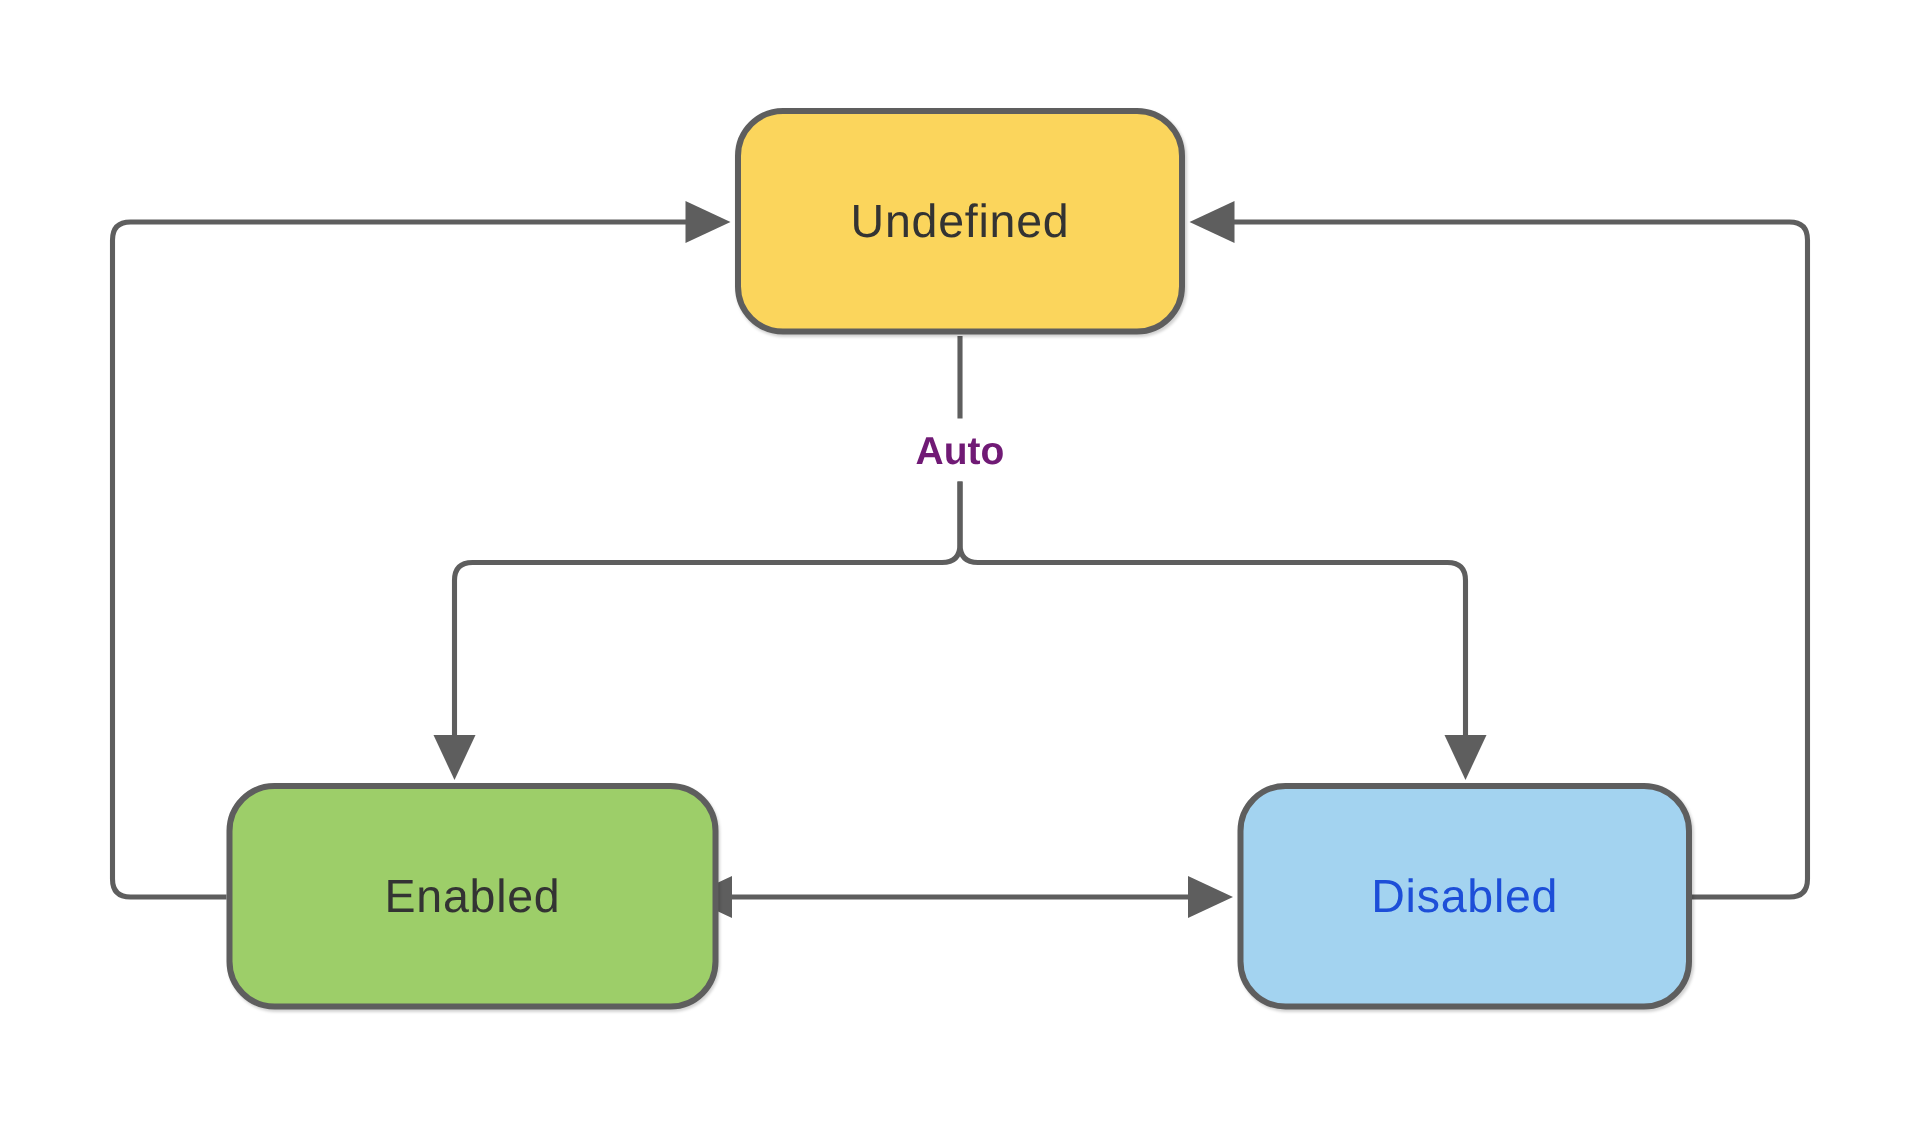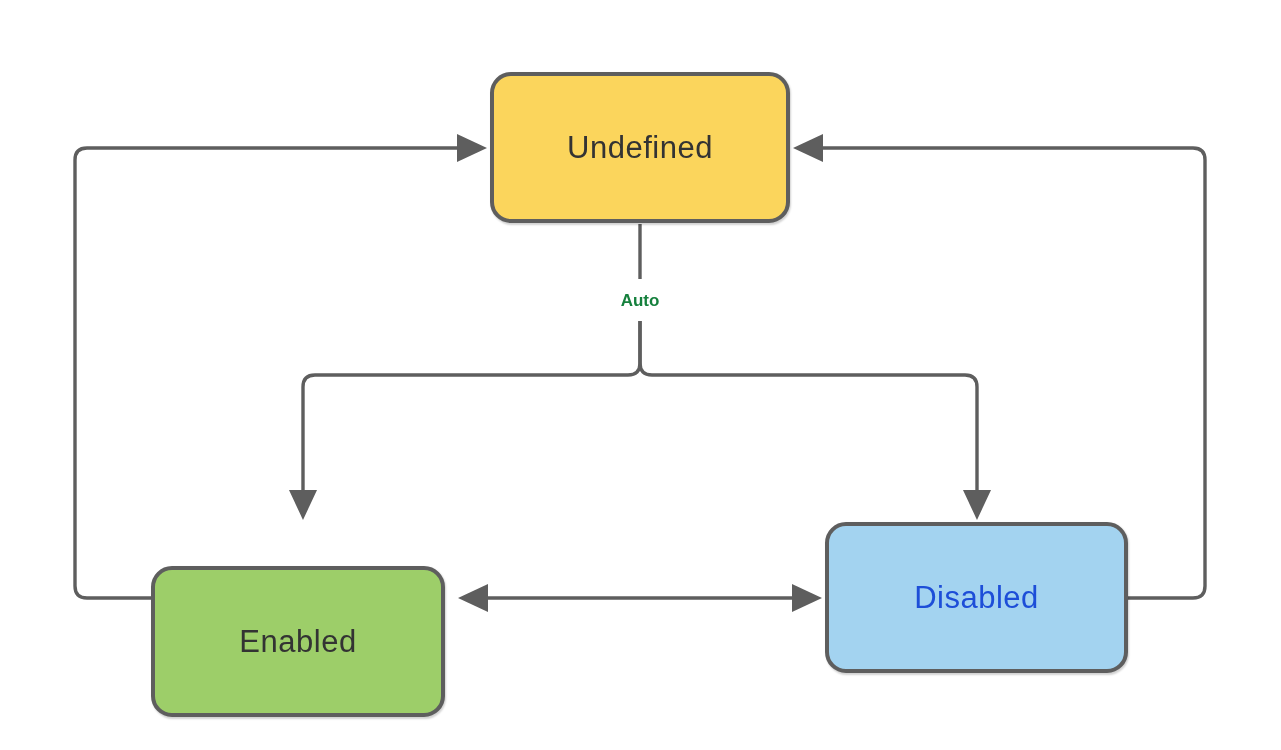--- a/index.html
+++ b/index.html
@@ -24,39 +24,39 @@
   }
   .edge-paths path {
     fill: none;
     stroke-width: 3.4px;
     stroke-linecap: butt;
   }
   .node {
     position: absolute;
     box-sizing: border-box;
     border: 4px solid #5E5E5E;
-    border-radius: 21px;
+    border-radius: 32px;
     display: flex;
     align-items: center;
     justify-content: center;
     font-size: 31px;
     letter-spacing: 0.5px;
     box-shadow: 1px 1.5px 2px rgba(0,0,0,0.18);
   }
   .node-undefined { left: 490px; top: 72px;  width: 300px; height: 151px; }
-  .node-enabled   { left: 151px; top: 522px; width: 294px; height: 151px; margin-top: 44px; }
+  .node-enabled   { left: 151px; top: 522px; width: 328px; height: 151px; }
   .node-disabled  { left: 825px; top: 522px; width: 303px; height: 151px; }
   .edge-label {
     position: absolute;
     left: 640px;
     top: 301px;
     transform: translate(-50%, -50%);
     font-weight: bold;
-    font-size: 17px;
-    color: #15803d;
+    font-size: 26px;
+    color: #701a75;
     white-space: nowrap;
   }
 </style>
 </head>
 <body>
 
 <div class="canvas">
 
   <svg class="connector-layer" viewBox="0 0 1281 750" xmlns="http://www.w3.org/2000/svg">
     <g class="edge-paths" style="stroke: rgb(94, 94, 94);">

